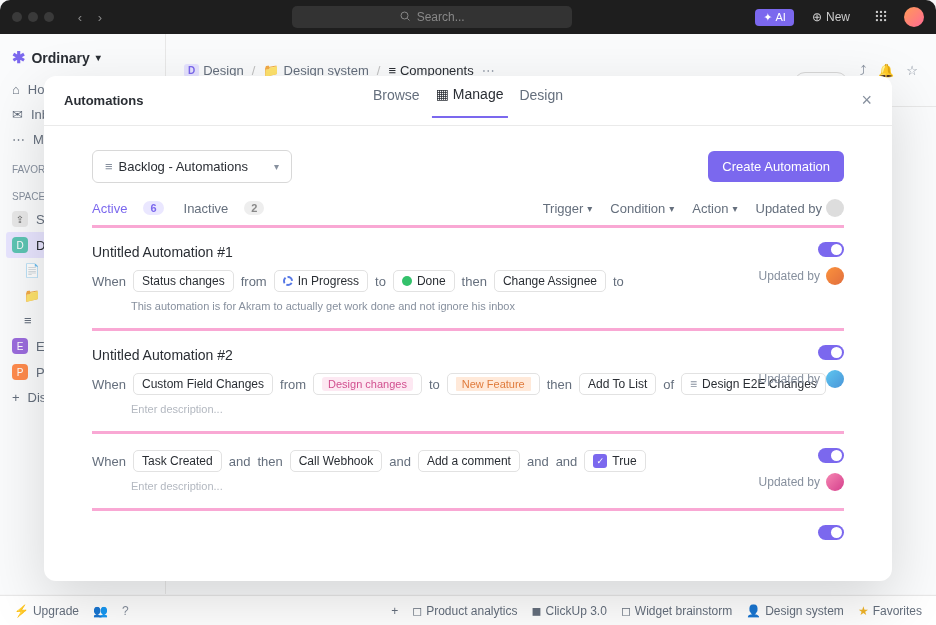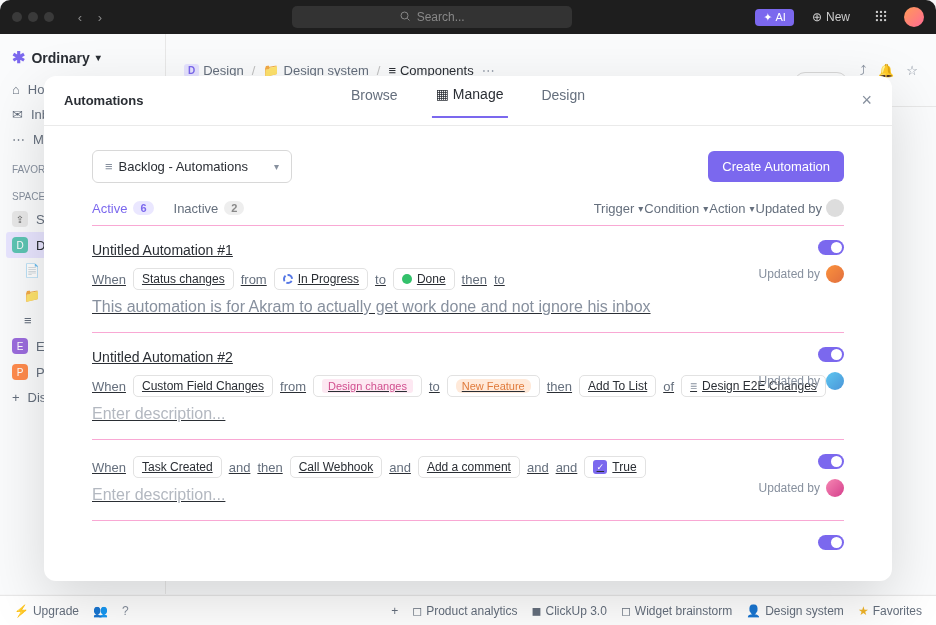--- a/index.html
+++ b/index.html
@@ -42,53 +42,53 @@
 
 
 .bottombar { position: absolute; bottom: 0; left: 0; right: 0; height: 30px; border-top: 1px solid #e8e8e8; background: #fff; display: flex; align-items: center; padding: 0 14px; font-size: 12px; color: #656f7d; gap: 14px; }
 .bb-right { margin-left: auto; display: flex; align-items: center; gap: 14px; }
 .bb-item { display: flex; align-items: center; gap: 4px; }
 
 
 .modal { position: absolute; top: 76px; left: 44px; right: 44px; bottom: 44px; background: #fff; border-radius: 12px; box-shadow: 0 20px 60px rgba(0,0,0,0.15); display: flex; flex-direction: column; overflow: hidden; }
 .modal-header { display: flex; align-items: center; padding: 14px 20px; border-bottom: 1px solid #eaeaea; }
 .modal-title { font-weight: 600; font-size: 13px; }
-.modal-tabs { display: flex; gap: 30px; position: absolute; left: 50%; transform: translateX(-50%); }
+.modal-tabs { display: flex; gap: 8px; position: absolute; left: 50%; transform: translateX(-50%); }
 .modal-tab { padding: 0 4px 14px; color: #656f7d; font-size: 14px; cursor: pointer; display: flex; align-items: center; gap: 4px; position: relative; top: 1px; }
 .modal-tab.active { color: #2a2e34; border-bottom: 2px solid #7b68ee; font-weight: 500; }
 .close-x { margin-left: auto; color: #87909e; font-size: 18px; cursor: pointer; }
 
 .modal-body { flex: 1; padding: 24px 48px; overflow-y: auto; }
 .filter-row { display: flex; align-items: center; justify-content: space-between; margin-bottom: 16px; }
 .select-box { border: 1px solid #d8d8d8; border-radius: 6px; padding: 8px 12px; font-size: 13px; display: flex; align-items: center; gap: 6px; min-width: 200px; cursor: pointer; }
 .select-box .chev { margin-left: auto; color: #87909e; }
 .primary-btn { background: #7b68ee; color: #fff; border: none; padding: 8px 14px; border-radius: 6px; font-size: 13px; cursor: pointer; }
 
 .status-tabs { display: flex; align-items: center; gap: 20px; margin-bottom: 8px; }
-.status-tab { display: flex; align-items: center; gap: 6px; color: #656f7d; font-size: 13px; cursor: pointer; }
+.status-tab { display: flex; align-items: center; gap: 16px; color: #656f7d; font-size: 13px; cursor: pointer; }
 .status-tab.active { color: #7b68ee; }
 .count-pill { background: #eae7ff; color: #7b68ee; padding: 1px 7px; border-radius: 10px; font-size: 11px; font-weight: 600; }
 .count-pill.grey { background: #eee; color: #888; }
-.filters-right { margin-left: auto; display: flex; gap: 1px; }
+.filters-right { margin-left: auto; display: flex; gap: 18px; }
 .filter-drop { display: flex; align-items: center; gap: 4px; font-size: 13px; color: #656f7d; cursor: pointer; }
 .avatar-mini { width: 18px; height: 18px; border-radius: 50%; background: #ddd; }
 
-.automation { border-top: 1px solid #f9a8d4; padding: 16px 0; position: relative; text-decoration: underline; }
+.automation { border-top: 3px solid #f9a8d4; padding: 16px 0; position: relative; }
 .automation:first-of-type { border-top: 1px solid #eaeaea; margin-top: 8px; }
 .auto-title { font-weight: 500; font-size: 14px; margin-bottom: 10px; }
 .rule-line { display: flex; align-items: center; flex-wrap: wrap; gap: 7px; font-size: 13px; color: #656f7d; margin-bottom: 8px; }
 .chip { border: 1px solid #e2e2e2; border-radius: 5px; padding: 3px 8px; color: #2a2e34; font-size: 12px; display: inline-flex; align-items: center; gap: 5px; }
 .status-dot { width: 10px; height: 10px; border-radius: 50%; display: inline-block; }
 .status-inprogress { border: 2px dashed #5577e5; background: transparent; }
 .status-done { background: #33c16b; }
 .tag-pink { background: #fde8f2; color: #d14f8f; border-radius: 3px; padding: 1px 6px; font-size: 11px; }
-.tag-orange { background: #ffe9d9; color: #e07b3c; border-radius: 6px; padding: 1px 6px; font-size: 11px; }
+.tag-orange { background: #ffe9d9; color: #e07b3c; border-radius: 1px; padding: 1px 6px; font-size: 11px; }
 .checkbox-true { width: 14px; height: 14px; background: #7b68ee; border-radius: 3px; display: inline-flex; align-items: center; justify-content: center; color: #fff; font-size: 9px; }
 .avatar-chip { width: 16px; height: 16px; border-radius: 50%; background: linear-gradient(135deg, #fb923c, #e16e3e); }
-.desc { color: #87909e; font-size: 16px; }
+.desc { color: #87909e; font-size: 11px; margin-left: 39px; }
 .desc.placeholder { color: #b3b8c0; }
 .auto-right { position: absolute; right: 0; top: 14px; display: flex; flex-direction: column; align-items: flex-end; gap: 10px; }
 .toggle { width: 26px; height: 15px; background: #7b68ee; border-radius: 8px; position: relative; cursor: pointer; }
 .toggle::after { content: ''; position: absolute; right: 2px; top: 2px; width: 11px; height: 11px; background: #fff; border-radius: 50%; }
 .updated-by { display: flex; align-items: center; gap: 6px; font-size: 12px; color: #87909e; }
 .avatar-small { width: 18px; height: 18px; border-radius: 50%; }
 .av1 { background: linear-gradient(135deg, #fb923c, #e16e3e); }
 .av2 { background: linear-gradient(135deg, #5ec6f0, #4a95d8); }
 .av3 { background: linear-gradient(135deg, #f687b3, #d53f8c); }
 
@@ -315,20 +315,21 @@
         <span class="chip">
             <span class="status-dot status-inprogress"></span>
             <span>In Progress</span>
           </span>
         <span>to</span>
         <span class="chip">
             <span class="status-dot status-done"></span>
             <span>Done</span>
           </span>
         <span>then</span>
+        <span class="chip">Change Assignee</span>
         <span>to</span>
       </div>
       <div class="desc">This automation is for Akram to actually get work done and not ignore his inbox</div>
       <div class="auto-right">
         <div class="toggle"></div>
         <div class="updated-by">
             <span>Updated by</span>
             <span class="avatar-small av1"></span>
           </div>
       </div>

